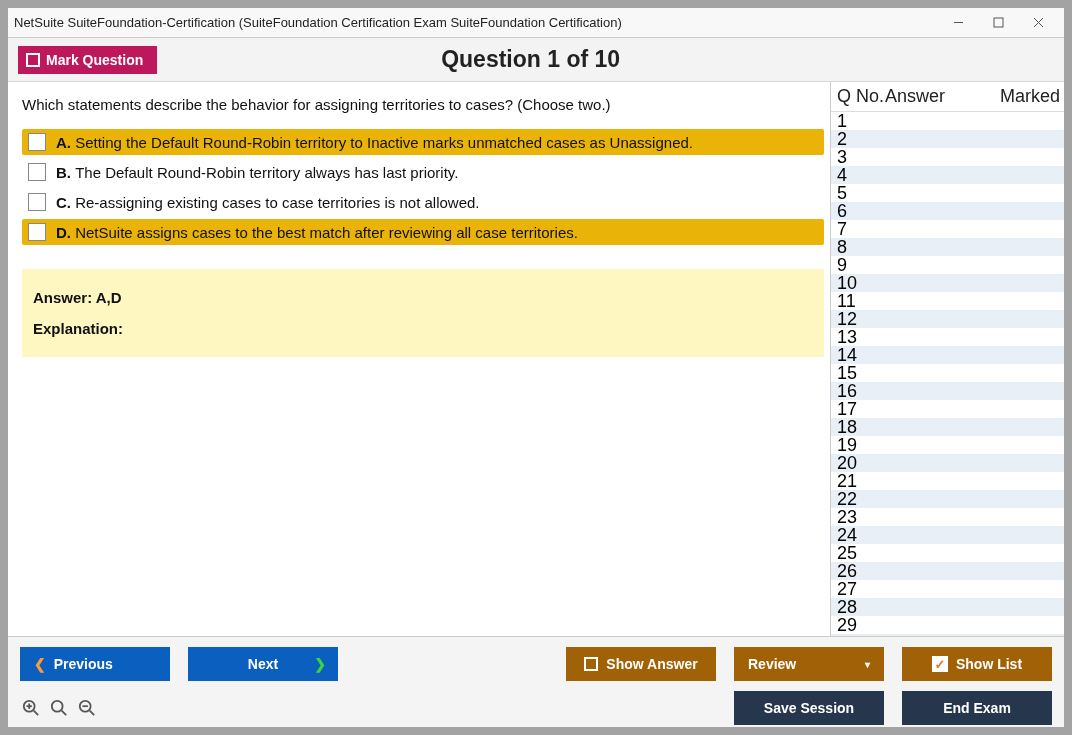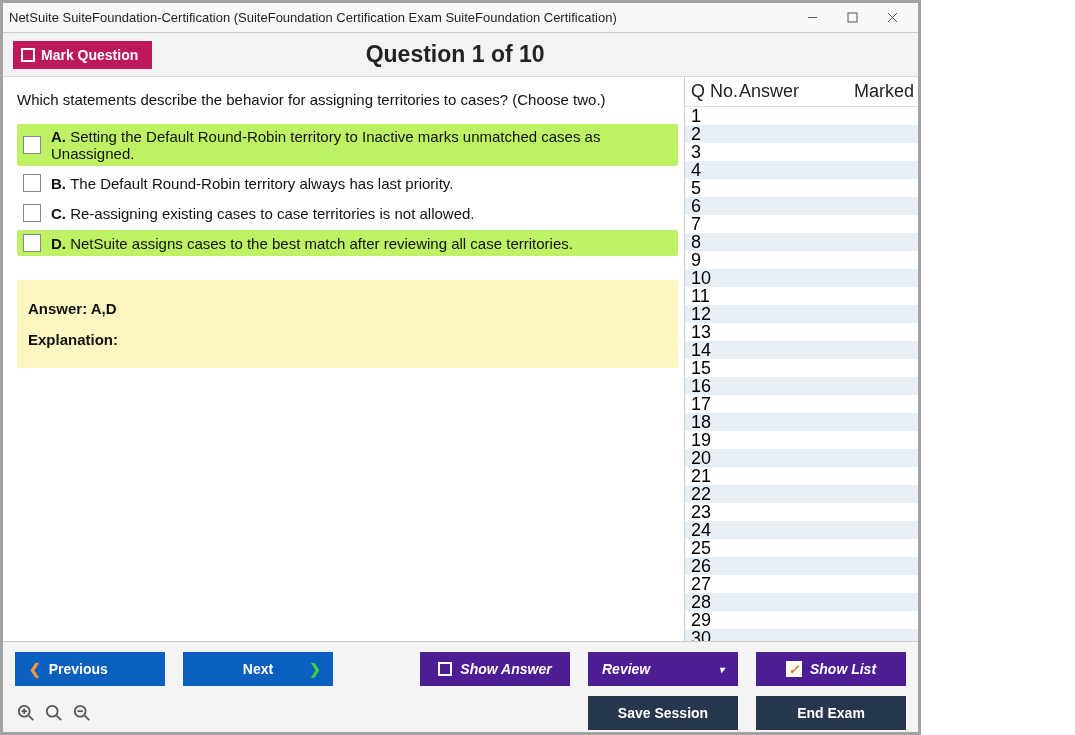--- a/index.html
+++ b/index.html
@@ -5,23 +5,23 @@
   * { box-sizing: border-box; margin: 0; padding: 0; }
   body {
     font-family: "Segoe UI", Tahoma, Arial, sans-serif;
     font-size: 14px;
     background: #fff;
     width: 1075px;
     height: 735px;
     overflow: hidden;
   }
   .app-frame {
-    width: 921px;
+    width: 1072px;
     height: 735px;
-    border: 3px solid #a3a3a3;
+    border: 8px solid #a3a3a3;
     display: flex;
     flex-direction: column;
     background: #fff;
   }
   .titlebar {
     display: flex;
     align-items: center;
     height: 30px;
     padding: 0 6px;
     font-size: 13px;
@@ -84,21 +84,21 @@
   }
   .q-text { margin-bottom: 16px; }
   .choice {
     display: flex;
     align-items: center;
     gap: 10px;
     padding: 4px 6px;
     margin-bottom: 4px;
     border-radius: 2px;
   }
-  .choice.highlight { background: #bef264; }
+  .choice.highlight { background: #eab308; }
   .choice .chk {
     width: 18px; height: 18px;
     border: 1px solid #888;
     background: #fff;
     flex-shrink: 0;
   }
   .choice .letter { font-weight: bold; }
   .answer-box {
     margin-top: 24px;
     background: #fff7c2;
@@ -165,21 +165,21 @@
     align-items: center;
     justify-content: center;
     gap: 8px;
     color: #fff;
     font-weight: bold;
     font-size: 14px;
     cursor: pointer;
     padding: 0 12px;
   }
   .btn.blue { background: #0a5fbf; }
-  .btn.orange { background: #4c1d95; font-style: italic; }
+  .btn.orange { background: #a16207; }
   .btn.dark { background: #26364d; }
   .btn .chev { font-size: 14px; font-weight: bold; }
   .btn .chev.green { color: #3dd43d; }
   .btn .chev.orange { color: #ff9a3c; }
   .btn .sq { width: 14px; height: 14px; border: 2px solid #fff; }
   .btn .chksq {
     width: 16px; height: 16px; background: #fff;
     display:flex;align-items:center;justify-content:center;
     color:#e37a24;font-weight:bold;font-size:13px;
   }

